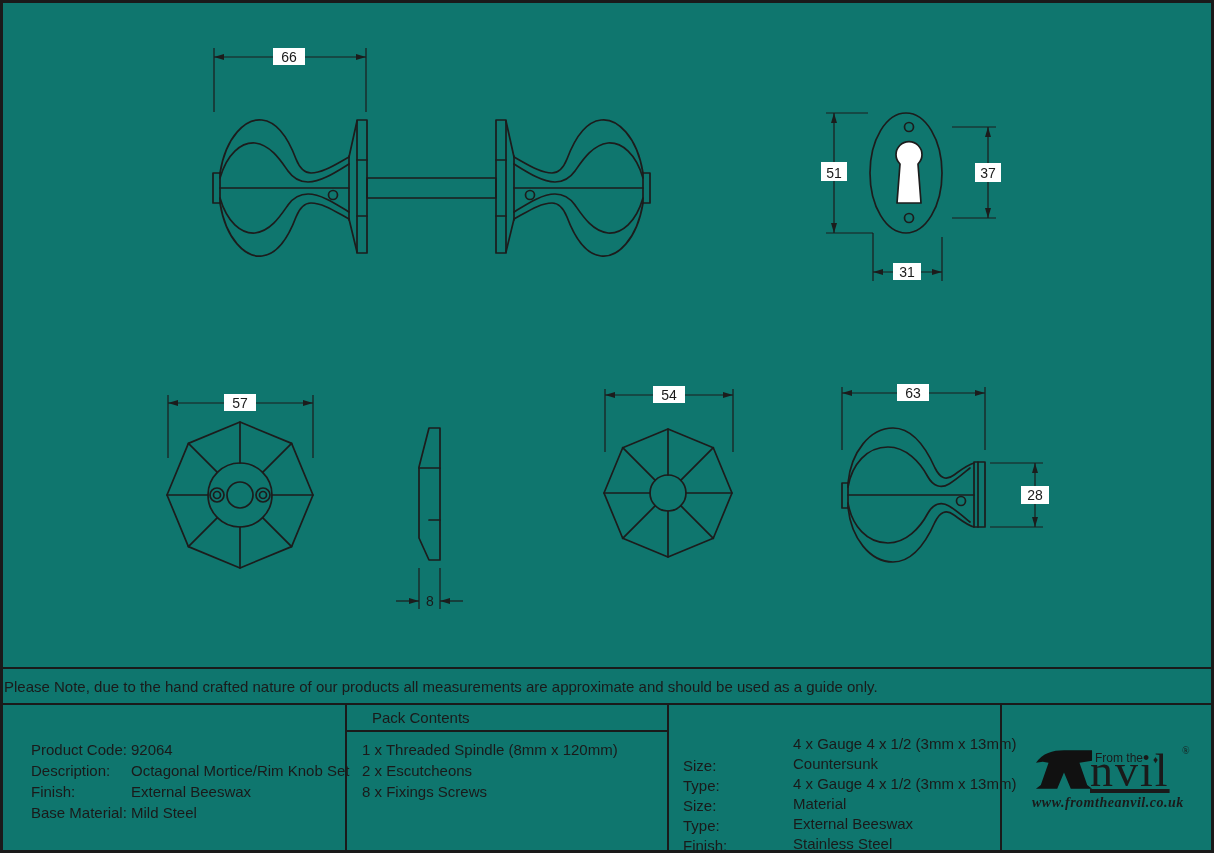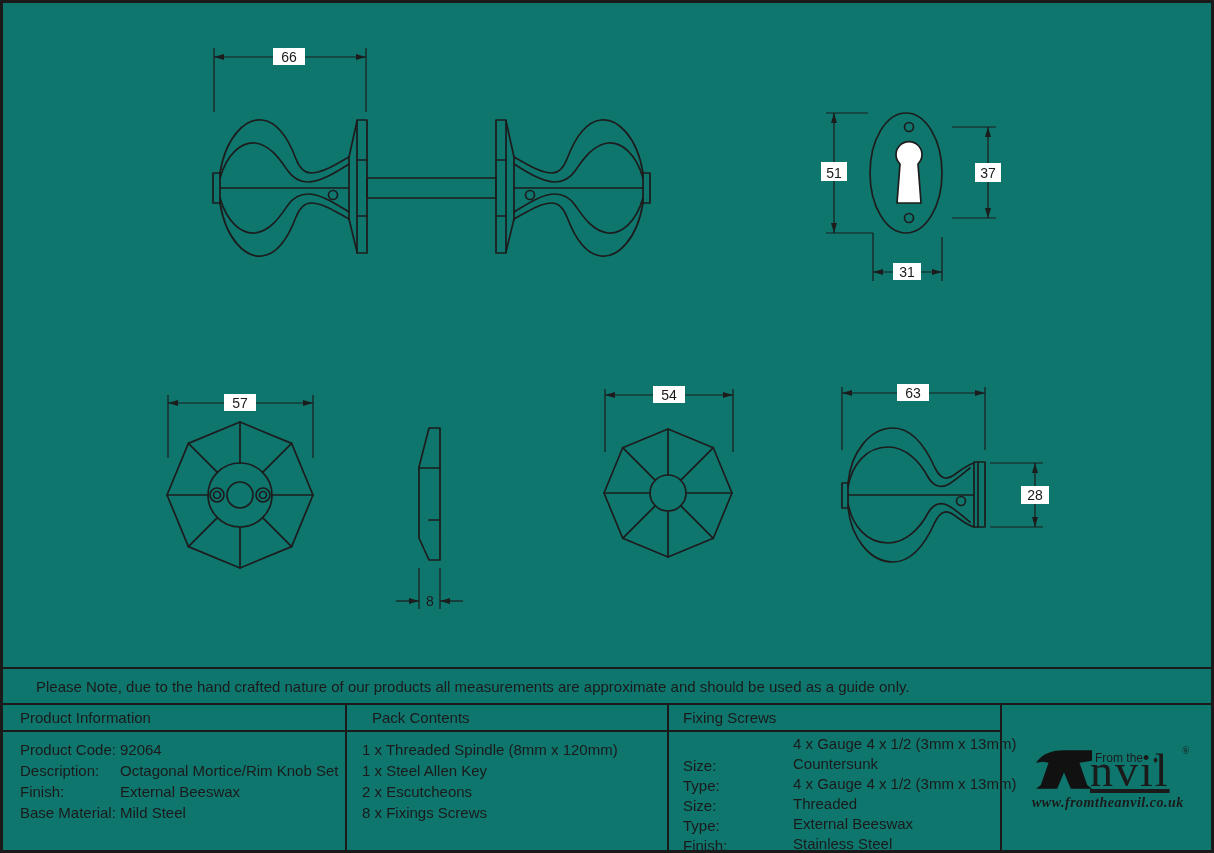--- a/index.html
+++ b/index.html
@@ -5,37 +5,37 @@
   html,body{margin:0;padding:0;background:#ffffff;}
   .sheet{
     position:relative;width:1214px;height:853px;background:#0f766e;
     font-family:"Liberation Sans",sans-serif;color:#1a1a1a;overflow:hidden;
   }
   .outer-border{position:absolute;inset:0;border:3px solid #1a1a1a;pointer-events:none;z-index:40;}
   .drawings{position:absolute;left:0;top:0;width:1214px;height:667px;}
 
   .note-row{
     position:absolute;left:0;top:667px;width:1214px;height:36px;box-sizing:border-box;
-    border-top:2px solid #1a1a1a;display:flex;align-items:center;padding-left:36px;
+    border-top:2px solid #1a1a1a;display:flex;align-items:center;padding-left:4px;
     font-size:15px;
     text-align:center;
   }
   .table-band{position:absolute;left:0;top:703px;width:1214px;height:150px;box-sizing:border-box;border-top:2px solid #1a1a1a;}
   .col{position:absolute;top:703px;bottom:0;box-sizing:border-box;}
   .col-prod{left:0;width:345px;}
   .col-pack{left:345px;width:322px;border-left:2px solid #1a1a1a;}
   .col-fix{left:667px;width:333px;border-left:2px solid #1a1a1a;}
   .col-logo{left:1000px;width:214px;border-left:2px solid #1a1a1a;}
   .col-header{height:27px;box-sizing:border-box;border-bottom:2px solid #1a1a1a;display:flex;align-items:center;font-size:15px;}
   .col-prod .col-header{padding-left:20px;}
   .col-pack .col-header{padding-left:25px;}
   .col-fix .col-header{padding-left:14px;}
 
   .rows{position:absolute;font-size:15px;}
-  .prod-rows{left:20px;top:34px;}
+  .prod-rows{left:31px;top:34px;}
   .pack-rows{left:15px;top:34px;}
   .fix-rows{left:14px;top:28px;}
   .kv{display:flex;height:21px;align-items:center;white-space:nowrap;}
   .fix-rows .kv{height:20px;}
   .kv .k{width:100px;flex:0 0 auto;}
   .fix-rows .kv .k{width:110px;margin-top:44px;}
   .li{height:21px;display:flex;align-items:center;white-space:nowrap;}
 
   .logo-wrap{position:absolute;inset:0;}
   .anvil-svg{position:absolute;left:33px;top:44px;width:58px;height:41px;}
@@ -234,23 +234,20 @@
     </g>
   </svg>
 
   <div class="note-row">
     <span>Please Note, due to the hand crafted nature of our products all measurements are approximate and should be used as a guide only.</span>
   </div>
 
   <div class="table-band">
 
     <div class="col col-prod" style="position:absolute;top:0;bottom:auto;height:150px;left:0;">
-      <div class="col-header">
-        <span>Product Information</span>
-      </div>
       <div class="rows prod-rows">
         <div class="kv">
           <span class="k">Product Code:</span>
           <span class="v">92064</span>
         </div>
         <div class="kv">
           <span class="k">Description:</span>
           <span class="v">Octagonal Mortice/Rim Knob Set</span>
         </div>
         <div class="kv">
@@ -263,46 +260,42 @@
         </div>
       </div>
     </div>
 
     <div class="col col-pack" style="position:absolute;top:0;bottom:auto;height:150px;">
       <div class="col-header">
         <span>Pack Contents</span>
       </div>
       <div class="rows pack-rows">
         <div class="li">1 x Threaded Spindle (8mm x 120mm)</div>
-        <div class="li">1 x Steel Allen Key</div>
         <div class="li">2 x Escutcheons</div>
         <div class="li">8 x Fixings Screws</div>
       </div>
     </div>
 
     <div class="col col-fix" style="position:absolute;top:0;bottom:auto;height:150px;">
-      <div class="col-header">
-        <span>Fixing Screws</span>
-      </div>
       <div class="rows fix-rows">
         <div class="kv">
           <span class="k">Size:</span>
           <span class="v">4 x Gauge 4 x 1/2 (3mm x 13mm)</span>
         </div>
         <div class="kv">
           <span class="k">Type:</span>
           <span class="v">Countersunk</span>
         </div>
         <div class="kv">
           <span class="k">Size:</span>
           <span class="v">4 x Gauge 4 x 1/2 (3mm x 13mm)</span>
         </div>
         <div class="kv">
           <span class="k">Type:</span>
-          <span class="v">Threaded</span>
+          <span class="v">Material</span>
         </div>
         <div class="kv">
           <span class="k">Finish:</span>
           <span class="v">External Beeswax</span>
         </div>
         <div class="kv">
           <span class="k">Base Material:</span>
           <span class="v">Stainless Steel</span>
         </div>
       </div>

